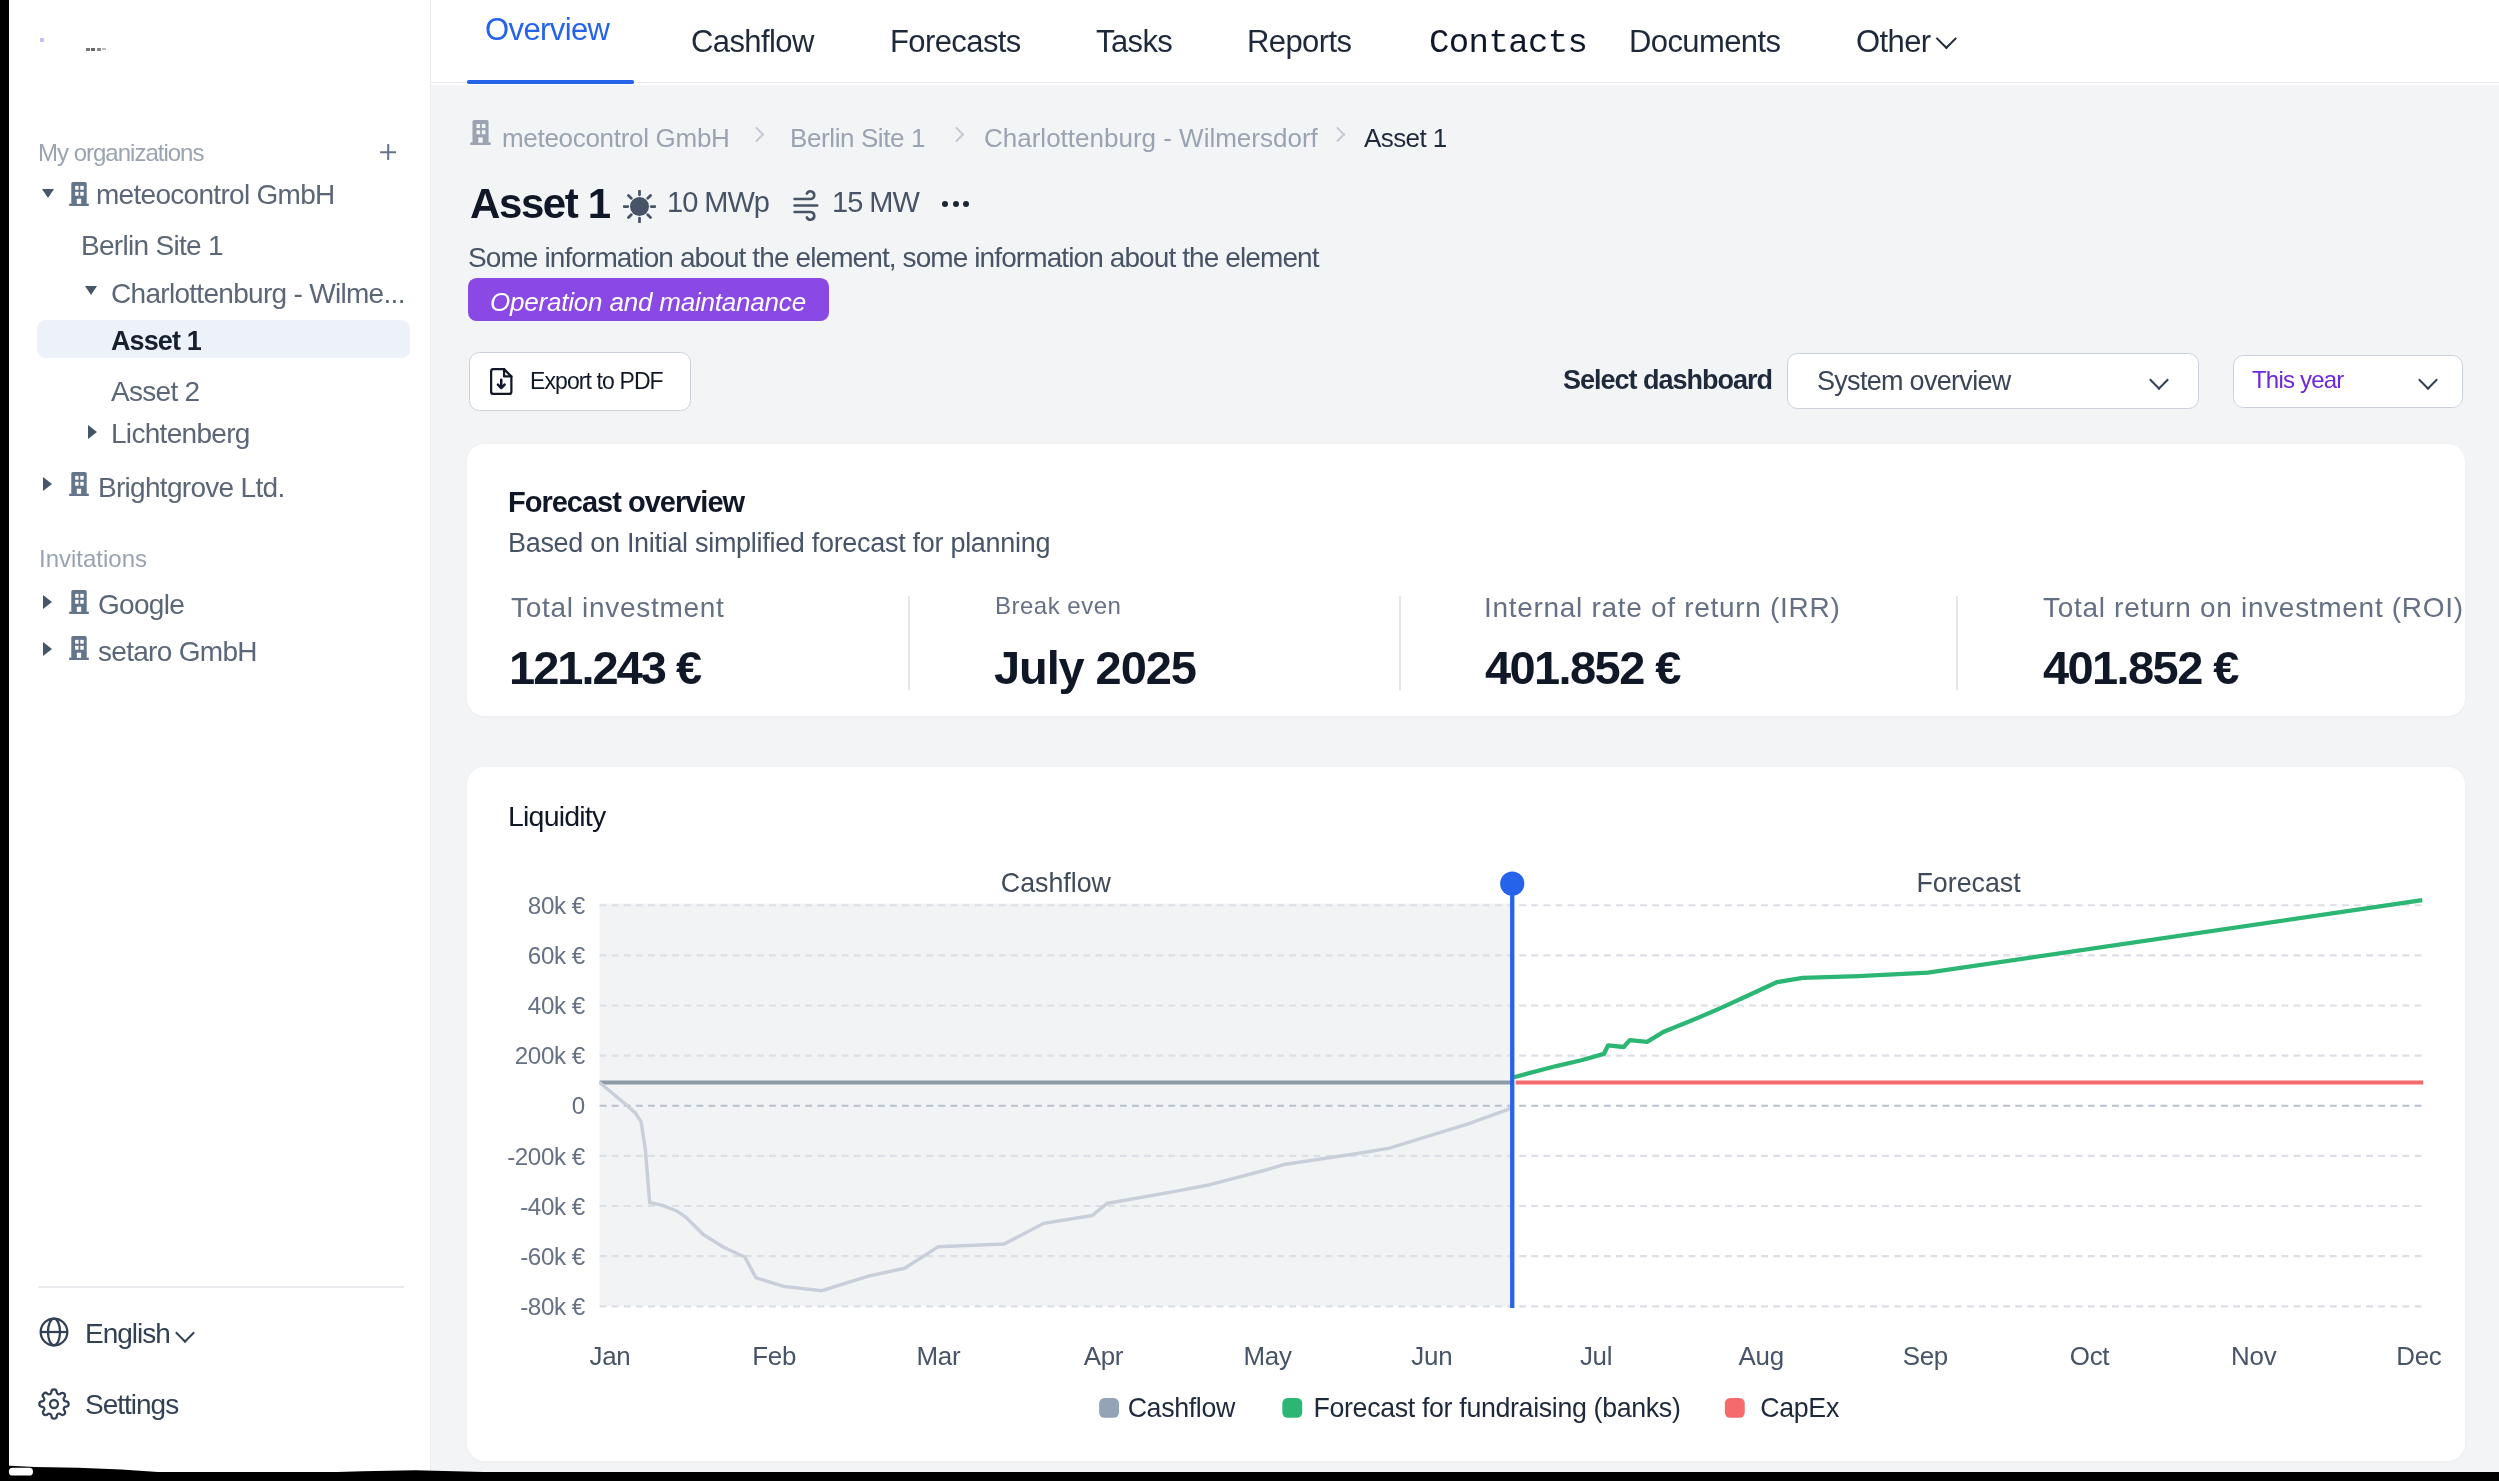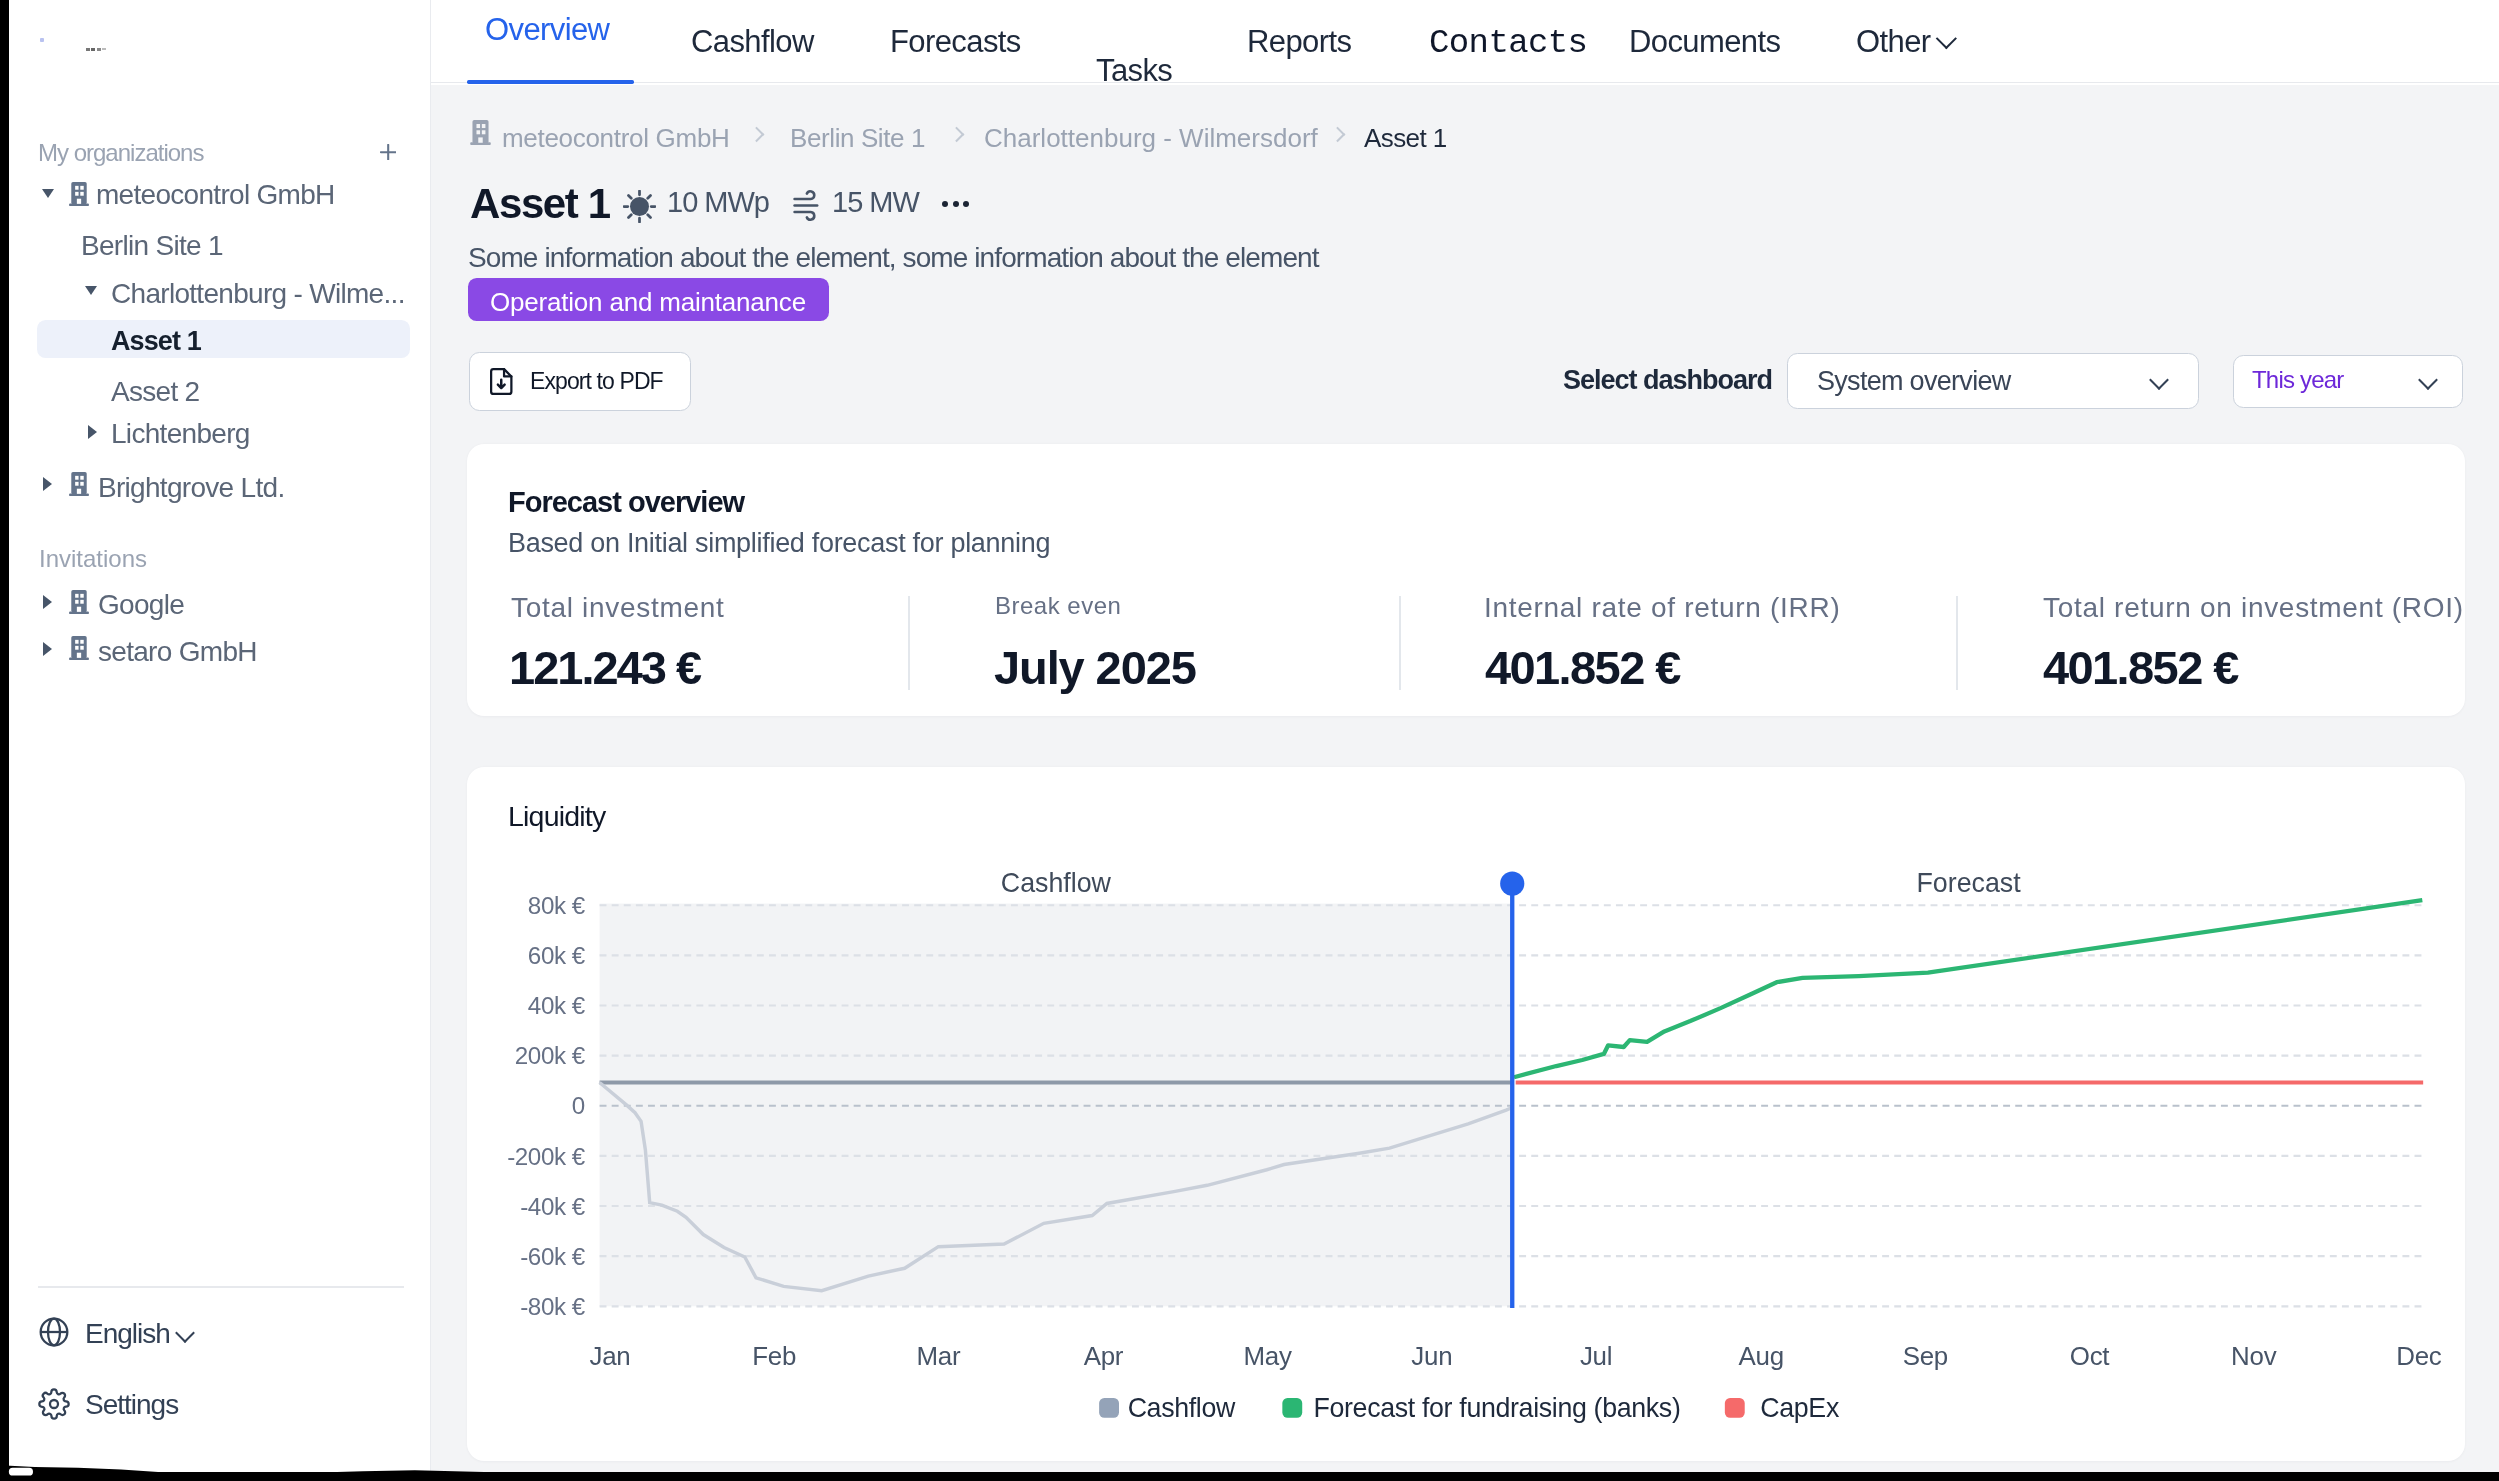--- a/index.html
+++ b/index.html
@@ -22,21 +22,21 @@
 </style>
 </head>
 <body>
 <div id="content"></div>
 <div id="navbar"></div>
 <div id="sidebar"></div>
 
 <div class="t" style="left:485px; top:14px; font-size:31px; letter-spacing:-0.6px; color:#2563eb;text-align:right;">Overview</div>
 <div class="t" style="left:691px; top:26px; font-size:31px; letter-spacing:-0.6px; color:#1e293b;">Cashflow</div>
 <div class="t" style="left:890px; top:26px; font-size:31px; letter-spacing:-0.6px; color:#1e293b;">Forecasts</div>
-<div class="t" style="left:1096px; top:26px; font-size:31px; letter-spacing:-0.6px; color:#1e293b;margin-top:29px;">Tasks</div>
+<div class="t" style="left:1096px; top:26px; font-size:31px; letter-spacing:-0.6px; color:#1e293b;">Tasks</div>
 <div class="t" style="left:1247px; top:26px; font-size:31px; letter-spacing:-0.6px; color:#1e293b;">Reports</div>
 <div class="t" style="left:1429px; top:26px; font-size:34px; letter-spacing:-0.6px; color:#0f172a;font-family:Liberation Mono, monospace;">Contacts</div>
 <div class="t" style="left:1629px; top:26px; font-size:31px; letter-spacing:-0.6px; color:#1e293b;">Documents</div>
 <div class="t" style="left:1856px; top:26px; font-size:31px; letter-spacing:-0.6px; color:#1e293b;">Other</div>
 <div class="chev" style="left:1939px; top:31px; width:14.7px; height:14.7px; border-width:2.8px; border-color:#1e293b;"></div>
 <div class="abs" style="left:467px; top:80px; width:167px; height:3.5px; background:#2563eb; border-radius:1.7px; z-index:3;"></div>
 
 <div class="abs" style="left:40px; top:38px; width:3.5px; height:3.5px; background:#b9c2f0; border-radius:0.9px;"></div>
 <div class="abs" style="left:86px; top:48px; width:3.5px; height:2.6px; background:#777;"></div>
 <div class="abs" style="left:91px; top:48px; width:4.3px; height:2.6px; background:#666;"></div>
@@ -153,21 +153,21 @@
     <path d="M2 18h12.5a3 3 0 1 1-3 4.2"></path>
   </svg>
 <div class="t" style="left:832px; top:188px; font-size:29px; letter-spacing:-1px; color:#475467;">15 MW</div>
 <div class="dot" style="left:942px; top:201px;"></div>
 <div class="dot" style="left:953px; top:201px;"></div>
 <div class="dot" style="left:963px; top:201px;"></div>
 
 <div class="t" style="left:468px; top:244px; font-size:28px; letter-spacing:-0.9px; color:#475467;">Some information about the element, some information about the element</div>
 
 <div class="abs" style="left:468px; top:278px; width:361px; height:43px; background:#8a49e5; border-radius:8.6px;"></div>
-<div class="t" style="left:490px; top:289px; font-size:26px; letter-spacing:-0.2px; color:#fff;">Operation and maintanance</div>
+<div class="t" style="left:490px; top:289px; font-size:26px; letter-spacing:-0.2px; color:#fff;font-style:italic;">Operation and maintanance</div>
 
 <div class="abs" style="left:469px; top:352px; width:222px; height:59px; background:#fff; border:1.7px solid #cbd2dc; border-radius:10.4px;"></div>
 <svg class="abs" style="left:490px; top:368px;" width="22.5" height="27" viewBox="0 0 20 24" fill="none" stroke="#101828" stroke-width="2" stroke-linejoin="round" stroke-linecap="round">
     <path d="M12.5 1H3a2 2 0 0 0-2 2v18a2 2 0 0 0 2 2h14a2 2 0 0 0 2-2V7.5L12.5 1Z"></path>
     <path d="M12.5 1v6.5H19"></path>
     <path d="M10 10.5v7M7 14.8l3 3 3-3" stroke-width="2.2"></path>
   </svg>
 <div class="t" style="left:530px; top:370px; font-size:23px; letter-spacing:-0.9px; color:#101828;">Export to PDF</div>
 
 <div class="t" style="left:1563px; top:367px; font-size:27px; letter-spacing:-1px; font-weight:700; color:#1e293b;">Select dashboard</div>

